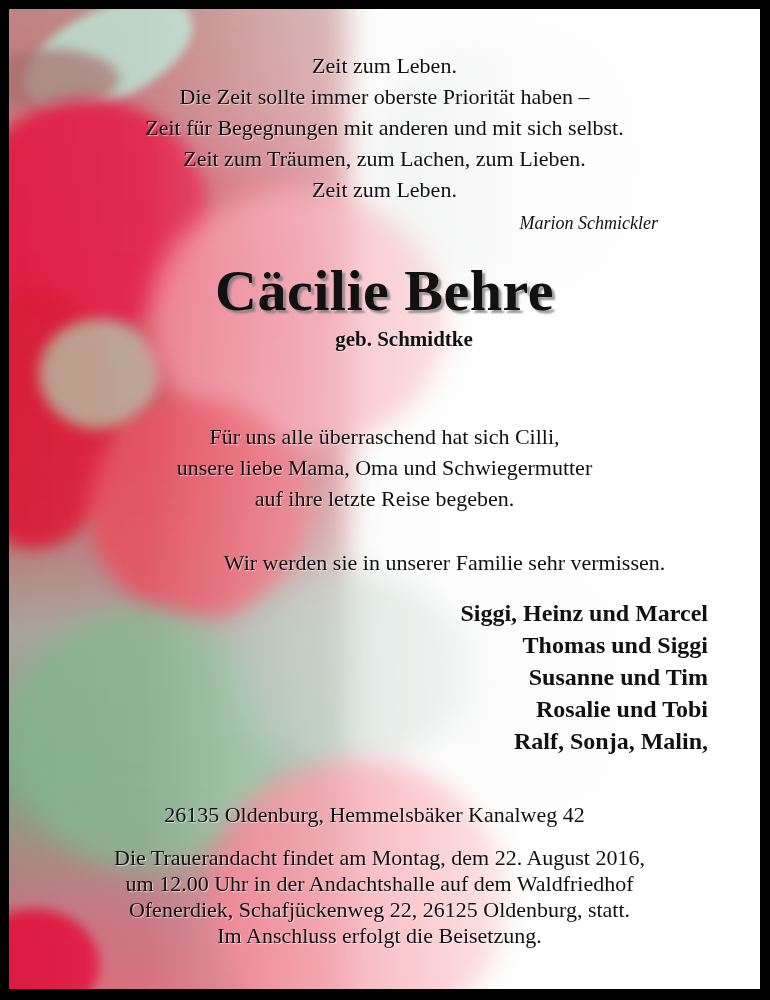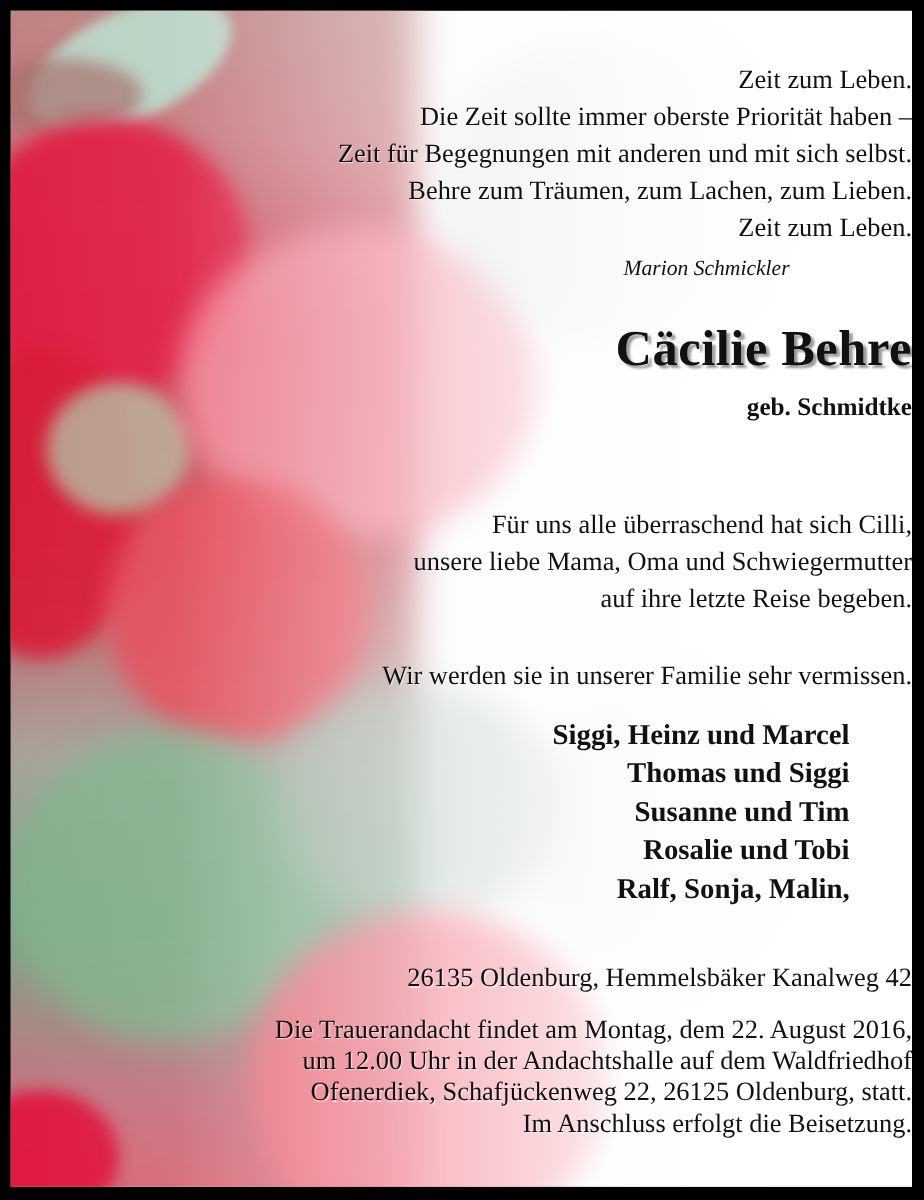--- a/index.html
+++ b/index.html
@@ -47,40 +47,40 @@
         #ffffff 100%);
     }
     .content {
       position: absolute;
       inset: 0;
     }
     .line {
       position: absolute;
       left: 0;
       right: 0;
-      text-align: right;
+      text-align: center;
       white-space: nowrap;
       text-shadow: 1px 1px 1px rgba(255,255,255,0.6);
     }
     .poem {
       font-size: 22px;
       line-height: 31px;
     }
     .author {
       position: absolute;
       right: 102px;
       top: 204px;
       font-style: italic;
       font-size: 18px;
       white-space: nowrap;
       text-align: center;
     }
     .name {
       font-weight: bold;
-      font-size: 42px;
+      font-size: 58px;
       line-height: 60px;
       letter-spacing: 0.5px;
       text-shadow: 3px 3px 2px rgba(120,120,120,0.75);
     }
     .maiden {
       font-weight: bold;
       font-size: 21px;
       line-height: 26px;
       margin-left: 39px;
     }
@@ -143,21 +143,21 @@
     <div class="layer" style="left:420px;top:560px;width:260px;height:240px;background:#cfd4d2;filter:blur(18px);opacity:0.35;"></div>
     <div class="fade"></div>
   </div>
 
   <div class="content">
 
     <div>
       <div class="line poem" style="top:41px;">Zeit zum Leben.</div>
       <div class="line poem" style="top:72px;">Die Zeit sollte immer oberste Priorität haben –</div>
       <div class="line poem" style="top:103px;">Zeit für Begegnungen mit anderen und mit sich selbst.</div>
-      <div class="line poem" style="top:134px;">Behre zum Träumen, zum Lachen, zum Lieben.</div>
+      <div class="line poem" style="top:134px;">Zeit zum Träumen, zum Lachen, zum Lieben.</div>
       <div class="line poem" style="top:165px;">Zeit zum Leben.</div>
       <div class="author">Marion Schmickler</div>
     </div>
 
     <div class="line name" style="top:252px;">Cäcilie Behre</div>
     <div class="line maiden" style="top:317px;">geb. Schmidtke</div>
 
     <div>
       <div class="line body-text" style="top:412px;">Für uns alle überraschend hat sich Cilli,</div>
       <div class="line body-text" style="top:443px;">unsere liebe Mama, Oma und Schwiegermutter</div>

